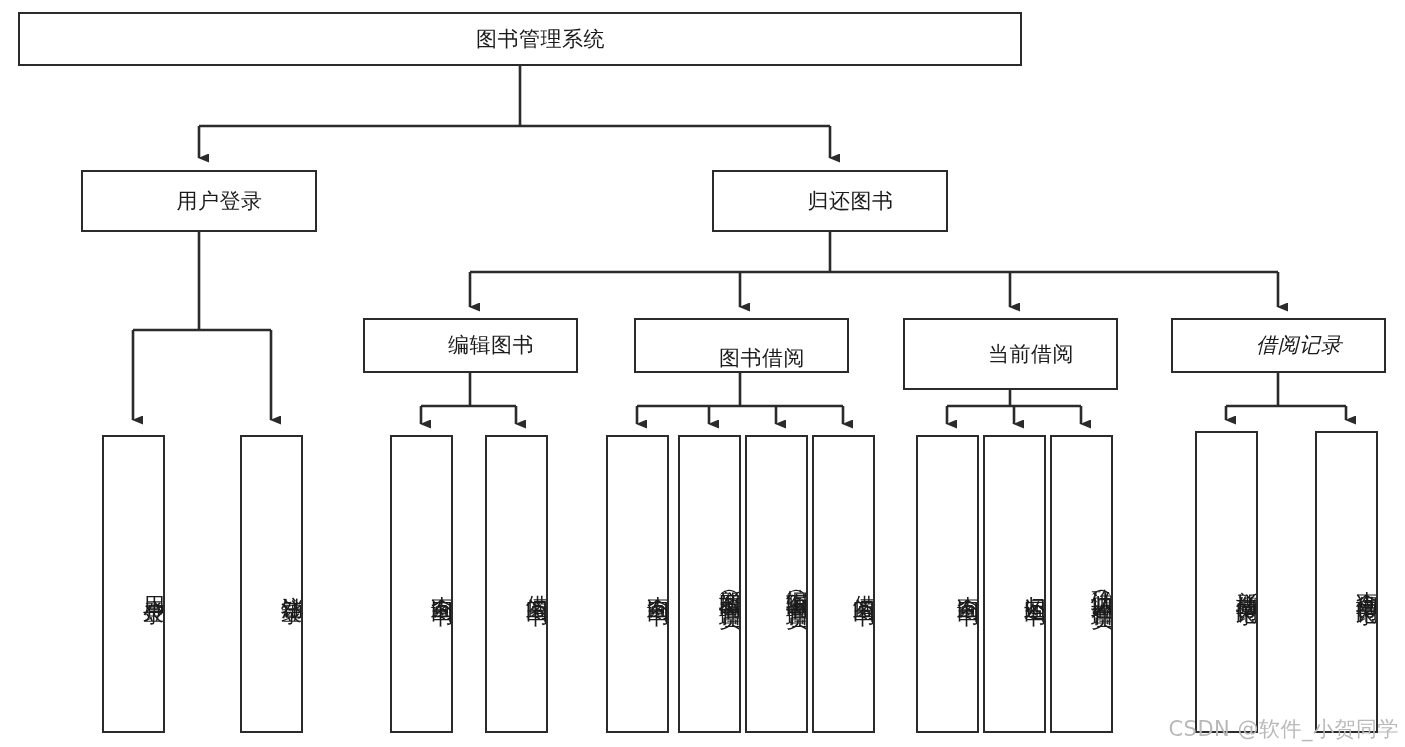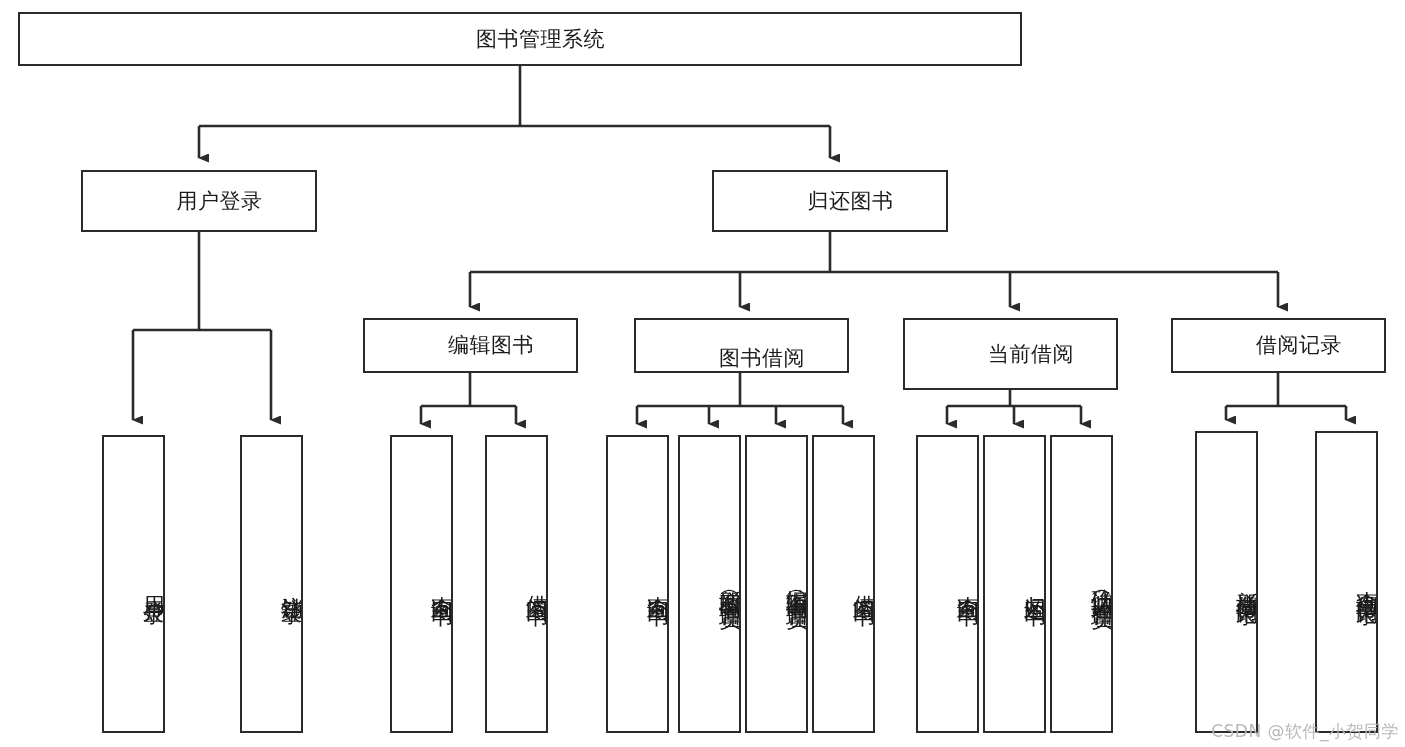--- a/index.html
+++ b/index.html
@@ -55,21 +55,21 @@
     writing-mode: vertical-rl;
     text-orientation: upright;
     font-size: 22px;
     letter-spacing: 3px;
     line-height: 1;
   }
   .watermark {
     position: absolute;
     right: 6px;
     bottom: 4px;
-    font-size: 17px;
+    font-size: 21px;
     color: #b9b9b9;
     letter-spacing: 0.5px;
     white-space: nowrap;
     user-select: none;
   }
 </style>
 </head>
 <body>
 
 <div id="canvas">
@@ -142,21 +142,21 @@
   </div>
 
   <div class="node-box horiz" style="left:634px; top:318px; width:215px; height:55px;align-items:flex-end;">
     <span class="node-label">图书借阅</span>
   </div>
 
   <div class="node-box horiz" style="left:903px; top:318px; width:215px; height:72px;">
     <span class="node-label">当前借阅</span>
   </div>
 
-  <div class="node-box horiz" style="left:1171px; top:318px; width:215px; height:55px;">
+  <div class="node-box horiz" style="left:1171px; top:318px; width:215px; height:55px;font-style:italic;">
     <span class="node-label">借阅记录</span>
   </div>
 
   <div class="node-box vert" style="left:102px; top:435px; width:63px; height:298px;">
     <span class="node-label">用户登录</span>
   </div>
 
   <div class="node-box vert" style="left:240px; top:435px; width:63px; height:298px;">
     <span class="node-label">注销登录</span>
   </div>

